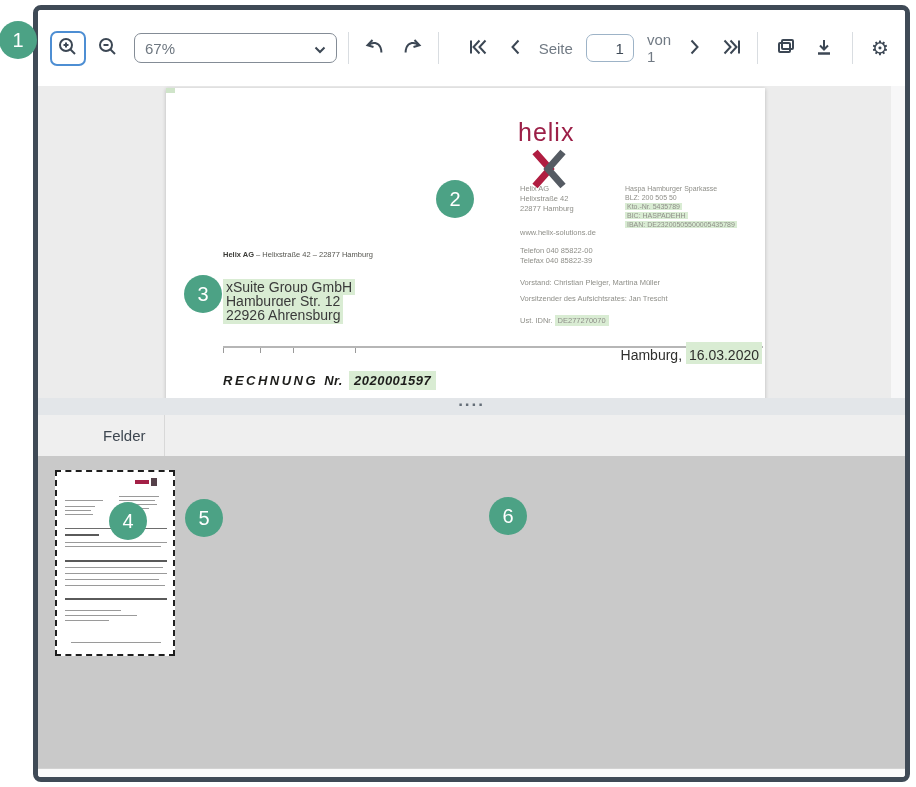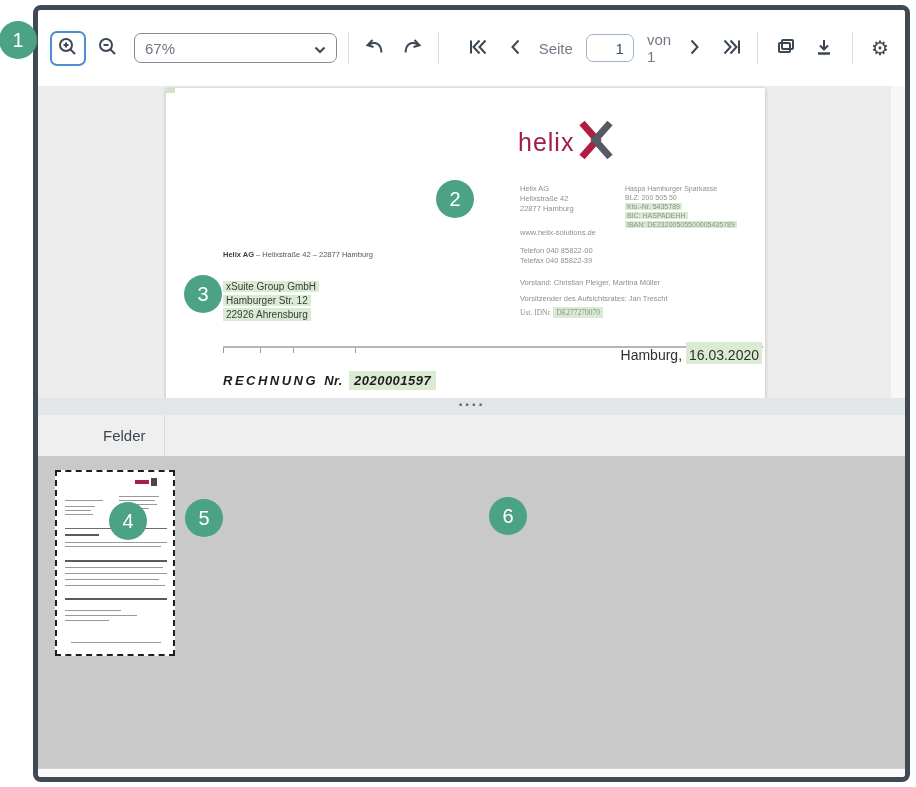--- a/index.html
+++ b/index.html
@@ -33,21 +33,21 @@
   .page{position:absolute;left:128px;top:2px;width:599px;height:452px;background:#fff;
     box-shadow:0 1px 4px rgba(0,0,0,.22);font-family:"Liberation Sans",sans-serif;color:#3a3a38;}
   .corner-mark{left:0;top:0;width:9px;height:5px;background:#cfe4c9;}
   .hl{background:#d9ecd3;}
   .tiny{font-size:7.5px;line-height:10px;color:#8f8f89;}
   .tiny2{font-size:7px;line-height:9px;color:#8f8f89;}
 
   .logo-text{font-size:25px;letter-spacing:1px;color:#9c1f47;}
   .sender-line{font-size:7.5px;color:#55554f;}
   .sender-line b{color:#3c3c38;}
-  .recipient{font-size:10px;line-height:14px;color:#3a3a3a;}
+  .recipient{font-size:14px;line-height:14px;color:#3a3a3a;}
   .rule{height:2px;background:#b6b6b6;}
   .tick{width:1px;height:5px;background:#9a9a9a;}
   .citydate{font-size:14px;color:#2f2f2d;}
   .citydate .hl{display:inline-block;padding:5px 3px 1px 3px;}
   .rechnung{font-size:13px;font-weight:bold;color:#1d1d1b;letter-spacing:2.5px;font-style:italic;}
   .rechnung .nr{letter-spacing:.5px;margin-left:6px;}
   .rechnung .num{letter-spacing:.5px;padding:2px 5px;margin-left:6px;}
   .ifield .lb{font-size:10px;font-weight:bold;color:#222;display:inline-block;padding:1px 3px;}
 
   
@@ -188,21 +188,21 @@
         <button class="tbtn">
           <span class="gear">⚙</span>
         </button>
       </div>
     </div>
 
     <div class="viewer">
       <div class="page">
         <div class="abs corner-mark"></div>
 
-        <div class="abs" style="left:352px;top:30px;display:flex;align-items:center;">
+        <div class="abs" style="left:352px;top:30px;display:flex;align-items:center;flex-direction:column;">
           <span class="logo-text">helix</span>
           <span style="margin-left:5px;">
             <svg width="34" height="44" viewBox="0 0 34 44">
                 <path d="M3 5 L18 22 L3 39" stroke="#b01d41" stroke-width="7" fill="none"></path>
                 <path d="M31 5 L16 22 L31 39" stroke="#555b63" stroke-width="7" fill="none"></path>
               </svg>
           </span>
         </div>
 
         <div class="abs tiny" style="left:354px;top:96px;">
@@ -210,21 +210,21 @@
           <div>Helixstraße 42</div>
           <div>22877 Hamburg</div>
         </div>
         <div class="abs tiny" style="left:354px;top:140px;text-align:center;">www.helix-solutions.de</div>
         <div class="abs tiny" style="left:354px;top:158px;">
           <div>Telefon 040 85822-00</div>
           <div>Telefax 040 85822-39</div>
         </div>
         <div class="abs tiny" style="left:354px;top:190px;">Vorstand: Christian Pleiger, Martina Müller</div>
         <div class="abs tiny" style="left:354px;top:206px;">Vorsitzender des Aufsichtsrates: Jan Trescht</div>
-        <div class="abs tiny" style="left:354px;top:220px;font-family:Liberation Serif, serif;">
+        <div class="abs tiny" style="left:354px;top:228px;">
           <span>Ust. IDNr.</span>
           <span class="hl" style="padding:1px 3px;">DE277270070</span>
         </div>
 
         <div class="abs tiny2" style="left:459px;top:96px;">
           <div>Haspa Hamburger Sparkasse</div>
           <div>BLZ: 200 505 50</div>
           <div><span class="hl" style="padding:0 2px;">Kto.-Nr. 5435789</span></div>
           <div><span class="hl" style="padding:0 2px;">BIC: HASPADEHH</span></div>
           <div><span class="hl" style="padding:0 2px;">IBAN: DE23200505500005435789</span></div>

